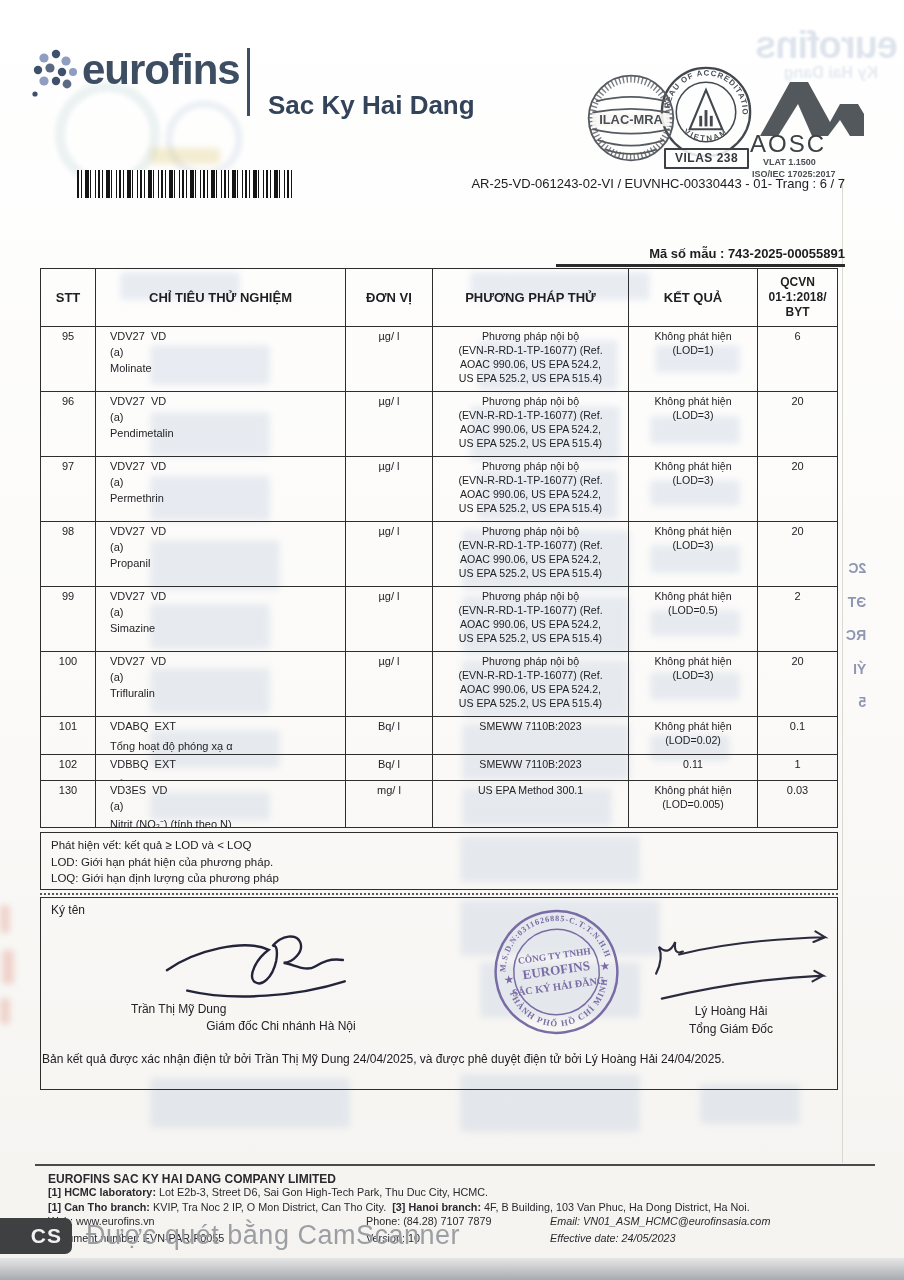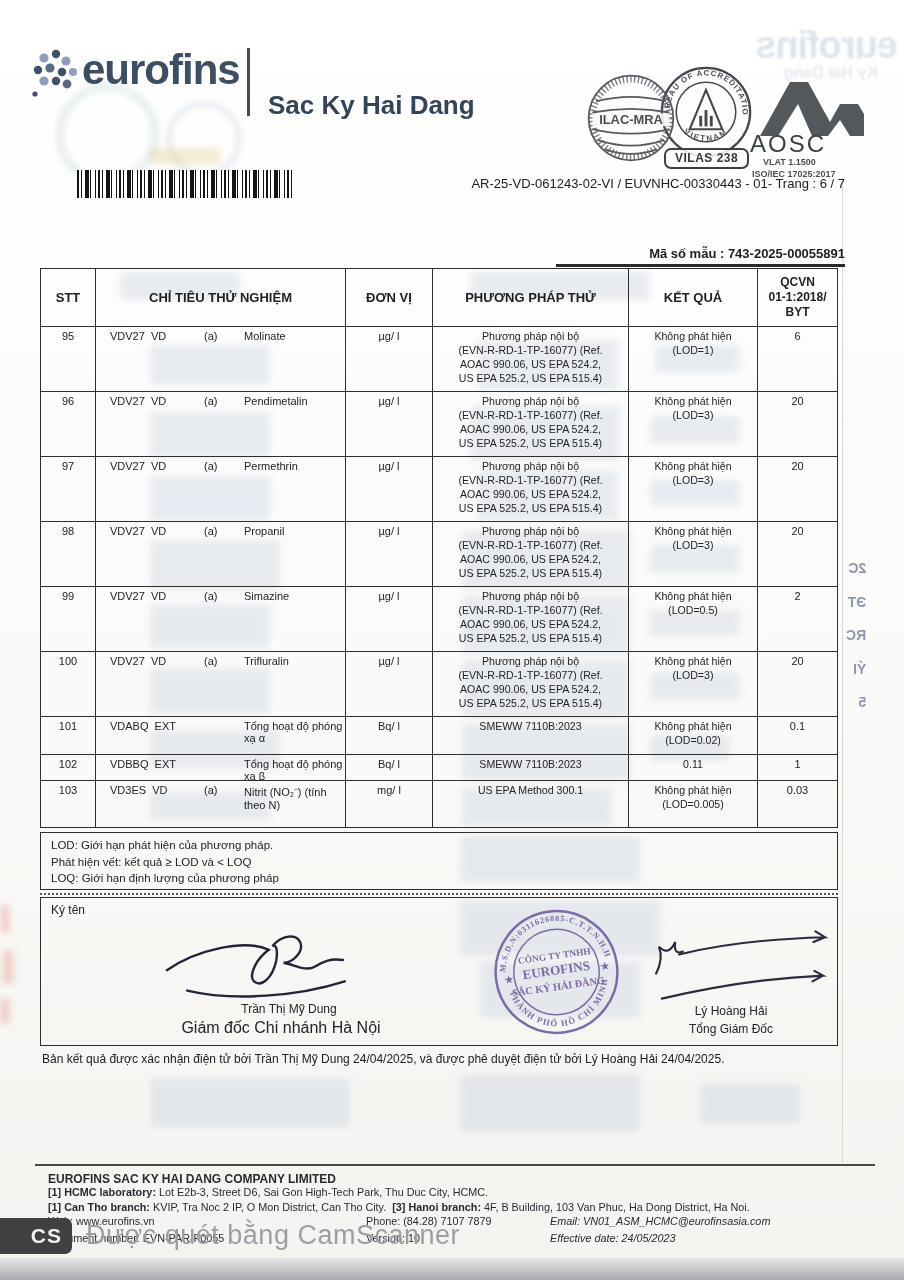--- a/index.html
+++ b/index.html
@@ -27,21 +27,21 @@
   #brand{left:82px;top:46px;font-size:42px;font-weight:700;color:#3d4e63;letter-spacing:-1px;z-index:3;}
   #brand-divider{left:247px;top:48px;width:2.5px;height:68px;background:#3d4e63;z-index:3;}
   #brand-sub{left:268px;top:90px;font-size:26px;font-weight:700;color:#33445a;z-index:3;}
   #logo-dots{left:30px;top:48px;z-index:3;}
   #barcode{left:77px;top:170px;width:216px;height:28px;z-index:3;
     background:repeating-linear-gradient(90deg,#141414 0 2px,#fff 2px 4px,#141414 4px 5px,#fff 5px 8px,
       #141414 8px 12px,#fff 12px 13px,#141414 13px 14px,#fff 14px 18px,#141414 18px 19px,#fff 19px 21px);}
   #ref-line{right:59px;top:176px;font-size:13px;color:#202024;z-index:3;}
   #stamps{z-index:3;}
   .stampTxt{fill:#4a4f55;font-family:"Liberation Sans",sans-serif;}
-  #vilas-box{left:664px;top:148px;border:2px solid #3c4046;border-radius:7px;background:rgba(255,255,255,.85);
+  #vilas-box{left:664px;top:148px;border:2px solid #3c4046;border-radius:1px;background:rgba(255,255,255,.85);
     font-size:12px;font-weight:700;letter-spacing:.5px;color:#34383d;padding:1px 9px 2px;z-index:4;text-align:right;}
   #aosc-word{left:750px;top:130px;font-size:24px;letter-spacing:2px;color:#3c4146;font-weight:400;z-index:3;}
   #aosc-vlat{left:763px;top:157px;font-size:9px;font-weight:700;color:#4a4f55;z-index:3;}
   #aosc-iso{left:752px;top:169px;font-size:9px;font-weight:700;color:#4a4f55;z-index:3;}
 
   
   #title-box{left:58px;top:196px;width:787px;height:46px;border:2.2px solid #1c1c1c;
     border-bottom-width:4px;border-right-width:3.2px;z-index:3;display:flex;align-items:center;justify-content:center;}
   #title{font-size:26px;font-weight:700;letter-spacing:1px;color:#151517;}
   #sample-code{right:59px;top:246px;font-size:13px;font-weight:700;color:#1d1d20;z-index:3;}
@@ -57,36 +57,36 @@
   .trow{border-bottom:1.4px solid #2e2e2e;overflow:hidden;}
   #tbody .trow:nth-of-type(1),#tbody .trow:nth-of-type(2),#tbody .trow:nth-of-type(3),
   #tbody .trow:nth-of-type(4),#tbody .trow:nth-of-type(5),#tbody .trow:nth-of-type(6){height:65px;}
   #tbody .trow:nth-of-type(7){height:38px;}
   #tbody .trow:nth-of-type(8){height:26px;}
   #tbody .trow:nth-of-type(9){height:46px;}
   #tbody .trow:last-of-type{border-bottom:none;}
   .c{border-right:1.4px solid #2e2e2e;padding-top:3px;font-size:11px;color:#232328;}
   .c:last-child{border-right:none;}
   .c.stt,.c.unit,.c.limit{text-align:center;}
-  .c.name{display:flex;padding-left:14px;gap:16px;}
+  .c.name{display:flex;padding-left:14px;gap:4px;flex-direction:column;}
   .c.name .code{white-space:pre;width:78px;flex:none;}
   .c.name .pfx{width:24px;flex:none;}
   .c.method,.c.result{text-align:center;font-size:10.6px;line-height:1.32;white-space:pre-line;}
 
   
   #note-box{left:40px;top:832px;width:798px;height:58px;border:1.6px solid #2e2e2e;z-index:2;
     padding:4px 10px;font-size:11.5px;line-height:1.45;color:#232328;}
   #dotline{left:40px;top:893px;width:798px;height:0;border-top:2.5px dotted #555;z-index:2;}
 
   
-  #sig-box{left:40px;top:897px;width:798px;height:149px;border:1.6px solid #2e2e2e;z-index:2;}
+  #sig-box{left:40px;top:897px;width:798px;height:193px;border:1.6px solid #2e2e2e;z-index:2;}
   #sig-label{position:absolute;left:10px;top:5px;font-size:12px;color:#232328;}
   #sig-left-svg{position:absolute;left:110px;top:24px;}
-  #sig-left-name{position:absolute;left:98px;top:104px;width:300px;text-align:center;font-size:12px;color:#232328;}
-  #sig-left-title{position:absolute;left:90px;top:121px;width:300px;text-align:center;font-size:16px;color:#232328;}
+  #sig-left-name{position:absolute;left:90px;top:104px;width:300px;font-size:12px;color:#232328;}
+  #sig-left-title{position:absolute;left:90px;top:121px;width:300px;text-align:center;font-size:12px;color:#232328;}
   #seal{position:absolute;left:428px;top:0px;transform:rotate(-8deg);opacity:.92;}
   #sig-right-svg{position:absolute;left:548px;top:20px;}
   #sig-right-name{position:absolute;left:580px;top:106px;width:220px;text-align:center;font-size:12px;color:#232328;}
   #sig-right-title{position:absolute;left:580px;top:124px;width:220px;text-align:center;font-size:12px;color:#232328;}
   .sealTxt{fill:#71619f;font-family:"Liberation Serif",serif;font-weight:700;}
 
   #confirmation{left:42px;top:1052px;width:820px;font-size:12px;color:#202024;z-index:2;}
 
   
   #footer-rule{left:35px;top:1164px;width:840px;height:2.2px;background:#4a4a4a;z-index:2;}
@@ -350,38 +350,38 @@
             <span class="pfx" data-name="parameter-prefix"></span>
             <span class="nm" data-name="parameter-name">Tổng hoạt độ phóng xạ β</span>
           </div>
           <div class="c unit" data-name="cell-unit">Bq/ l</div>
           <div class="c method" data-name="cell-method">SMEWW 7110B:2023</div>
           <div class="c result" data-name="cell-result">0.11</div>
           <div class="c limit" data-name="cell-limit">1</div>
         </div>
 
         <div class="trow" data-name="table-row">
-          <div class="c stt" data-name="cell-stt">103</div>
+          <div class="c stt" data-name="cell-stt">130</div>
           <div class="c name" data-name="cell-parameter">
             <span class="code" data-name="parameter-code">VD3ES  VD</span>
             <span class="pfx" data-name="parameter-prefix">(a)</span>
             <span class="nm" data-name="parameter-name">Nitrit (NO₂⁻) (tính theo N)</span>
           </div>
           <div class="c unit" data-name="cell-unit">mg/ l</div>
           <div class="c method" data-name="cell-method">US EPA Method 300.1</div>
           <div class="c result" data-name="cell-result">Không phát hiện
 (LOD=0.005)</div>
           <div class="c limit" data-name="cell-limit">0.03</div>
         </div>
       </div>
   </div>
 
   <div id="note-box" class="abs" data-name="notes-box">
+    <div data-name="note-line">Phát hiện vết: kết quả ≥ LOD và &lt; LOQ</div>
     <div data-name="note-line">LOD: Giới hạn phát hiện của phương pháp.</div>
-    <div data-name="note-line">Phát hiện vết: kết quả ≥ LOD và &lt; LOQ</div>
     <div data-name="note-line">LOQ: Giới hạn định lượng của phương pháp</div>
   </div>
   <div id="dotline" class="abs" data-name="dotted-separator"></div>
 
   <div id="sig-box" class="abs" data-name="signature-box">
     <div id="sig-label" data-name="sign-label">Ký tên</div>
     <svg id="sig-left-svg" data-name="signature-left-ink" width="230" height="88" viewBox="0 0 230 95">
       <g fill="none" stroke="#23243a" stroke-width="2.6" stroke-linecap="round">
         <path d="M8,52 C40,30 92,18 118,30 C104,40 96,58 102,64 C110,71 122,60 126,42 C128,30 126,24 122,26 C132,14 148,12 152,22 C156,32 144,44 134,44 C146,46 158,54 168,48 C176,43 184,39 198,41"></path>
         <path d="M30,74 C80,86 150,80 200,64"></path>

